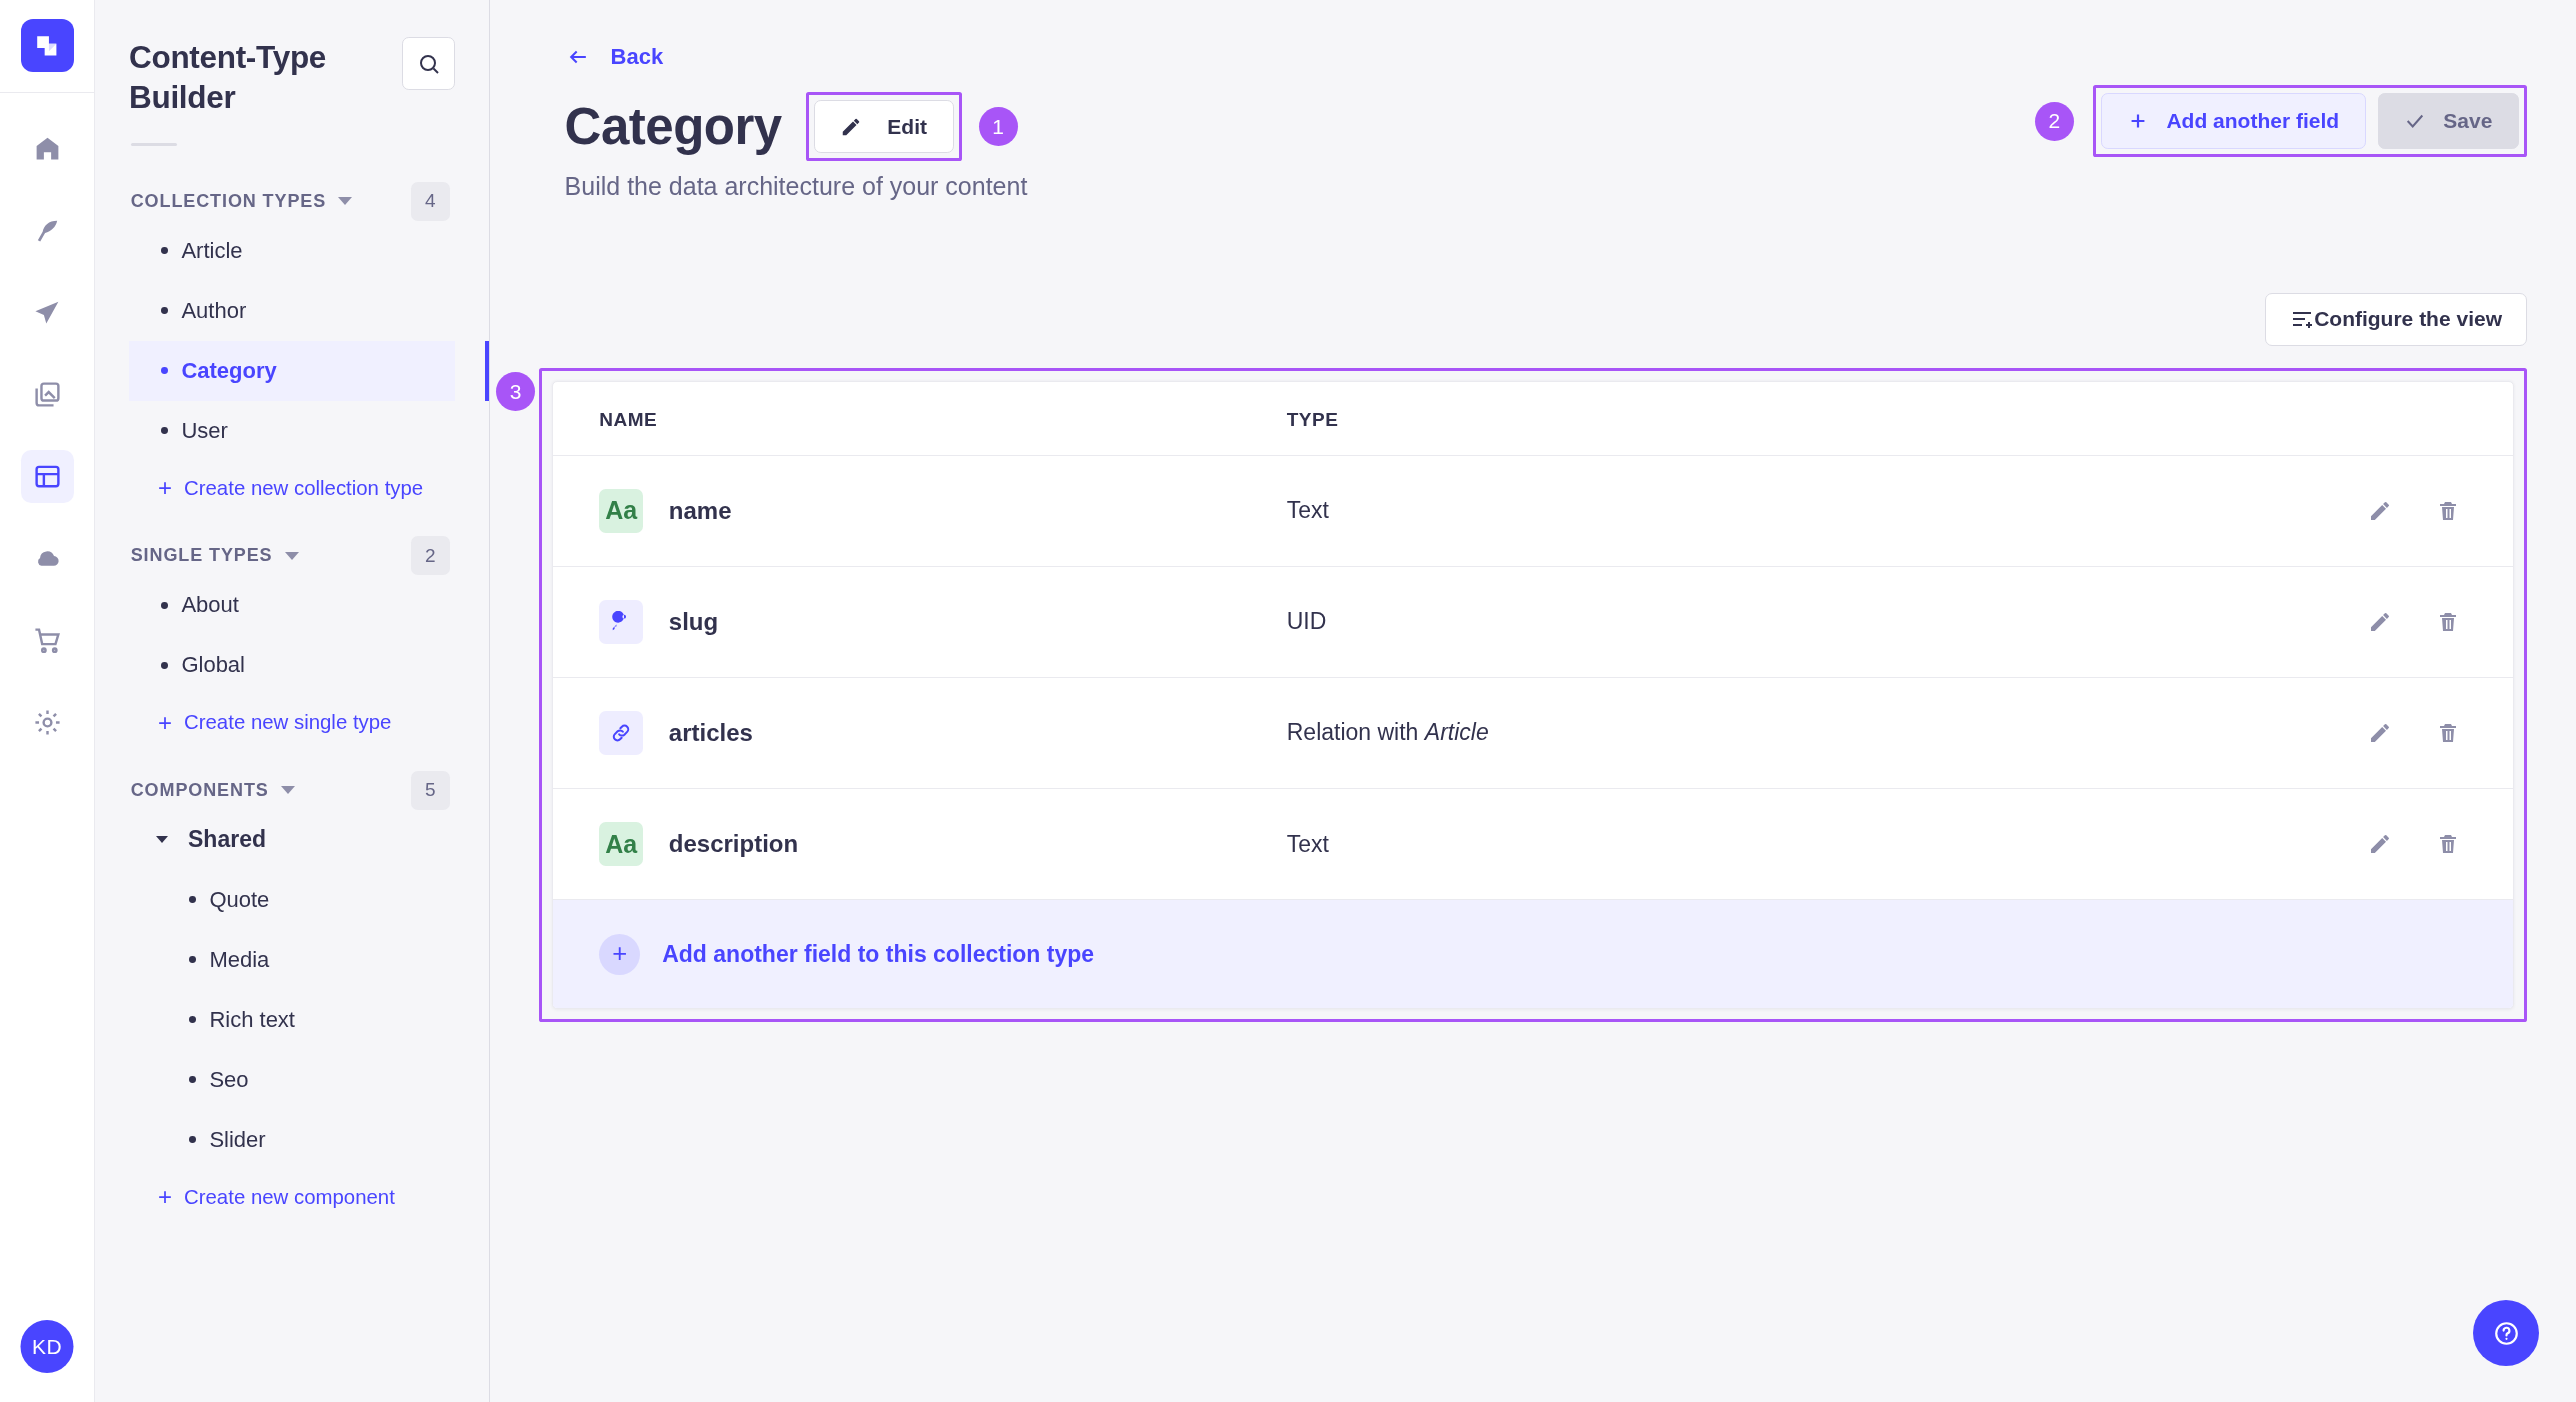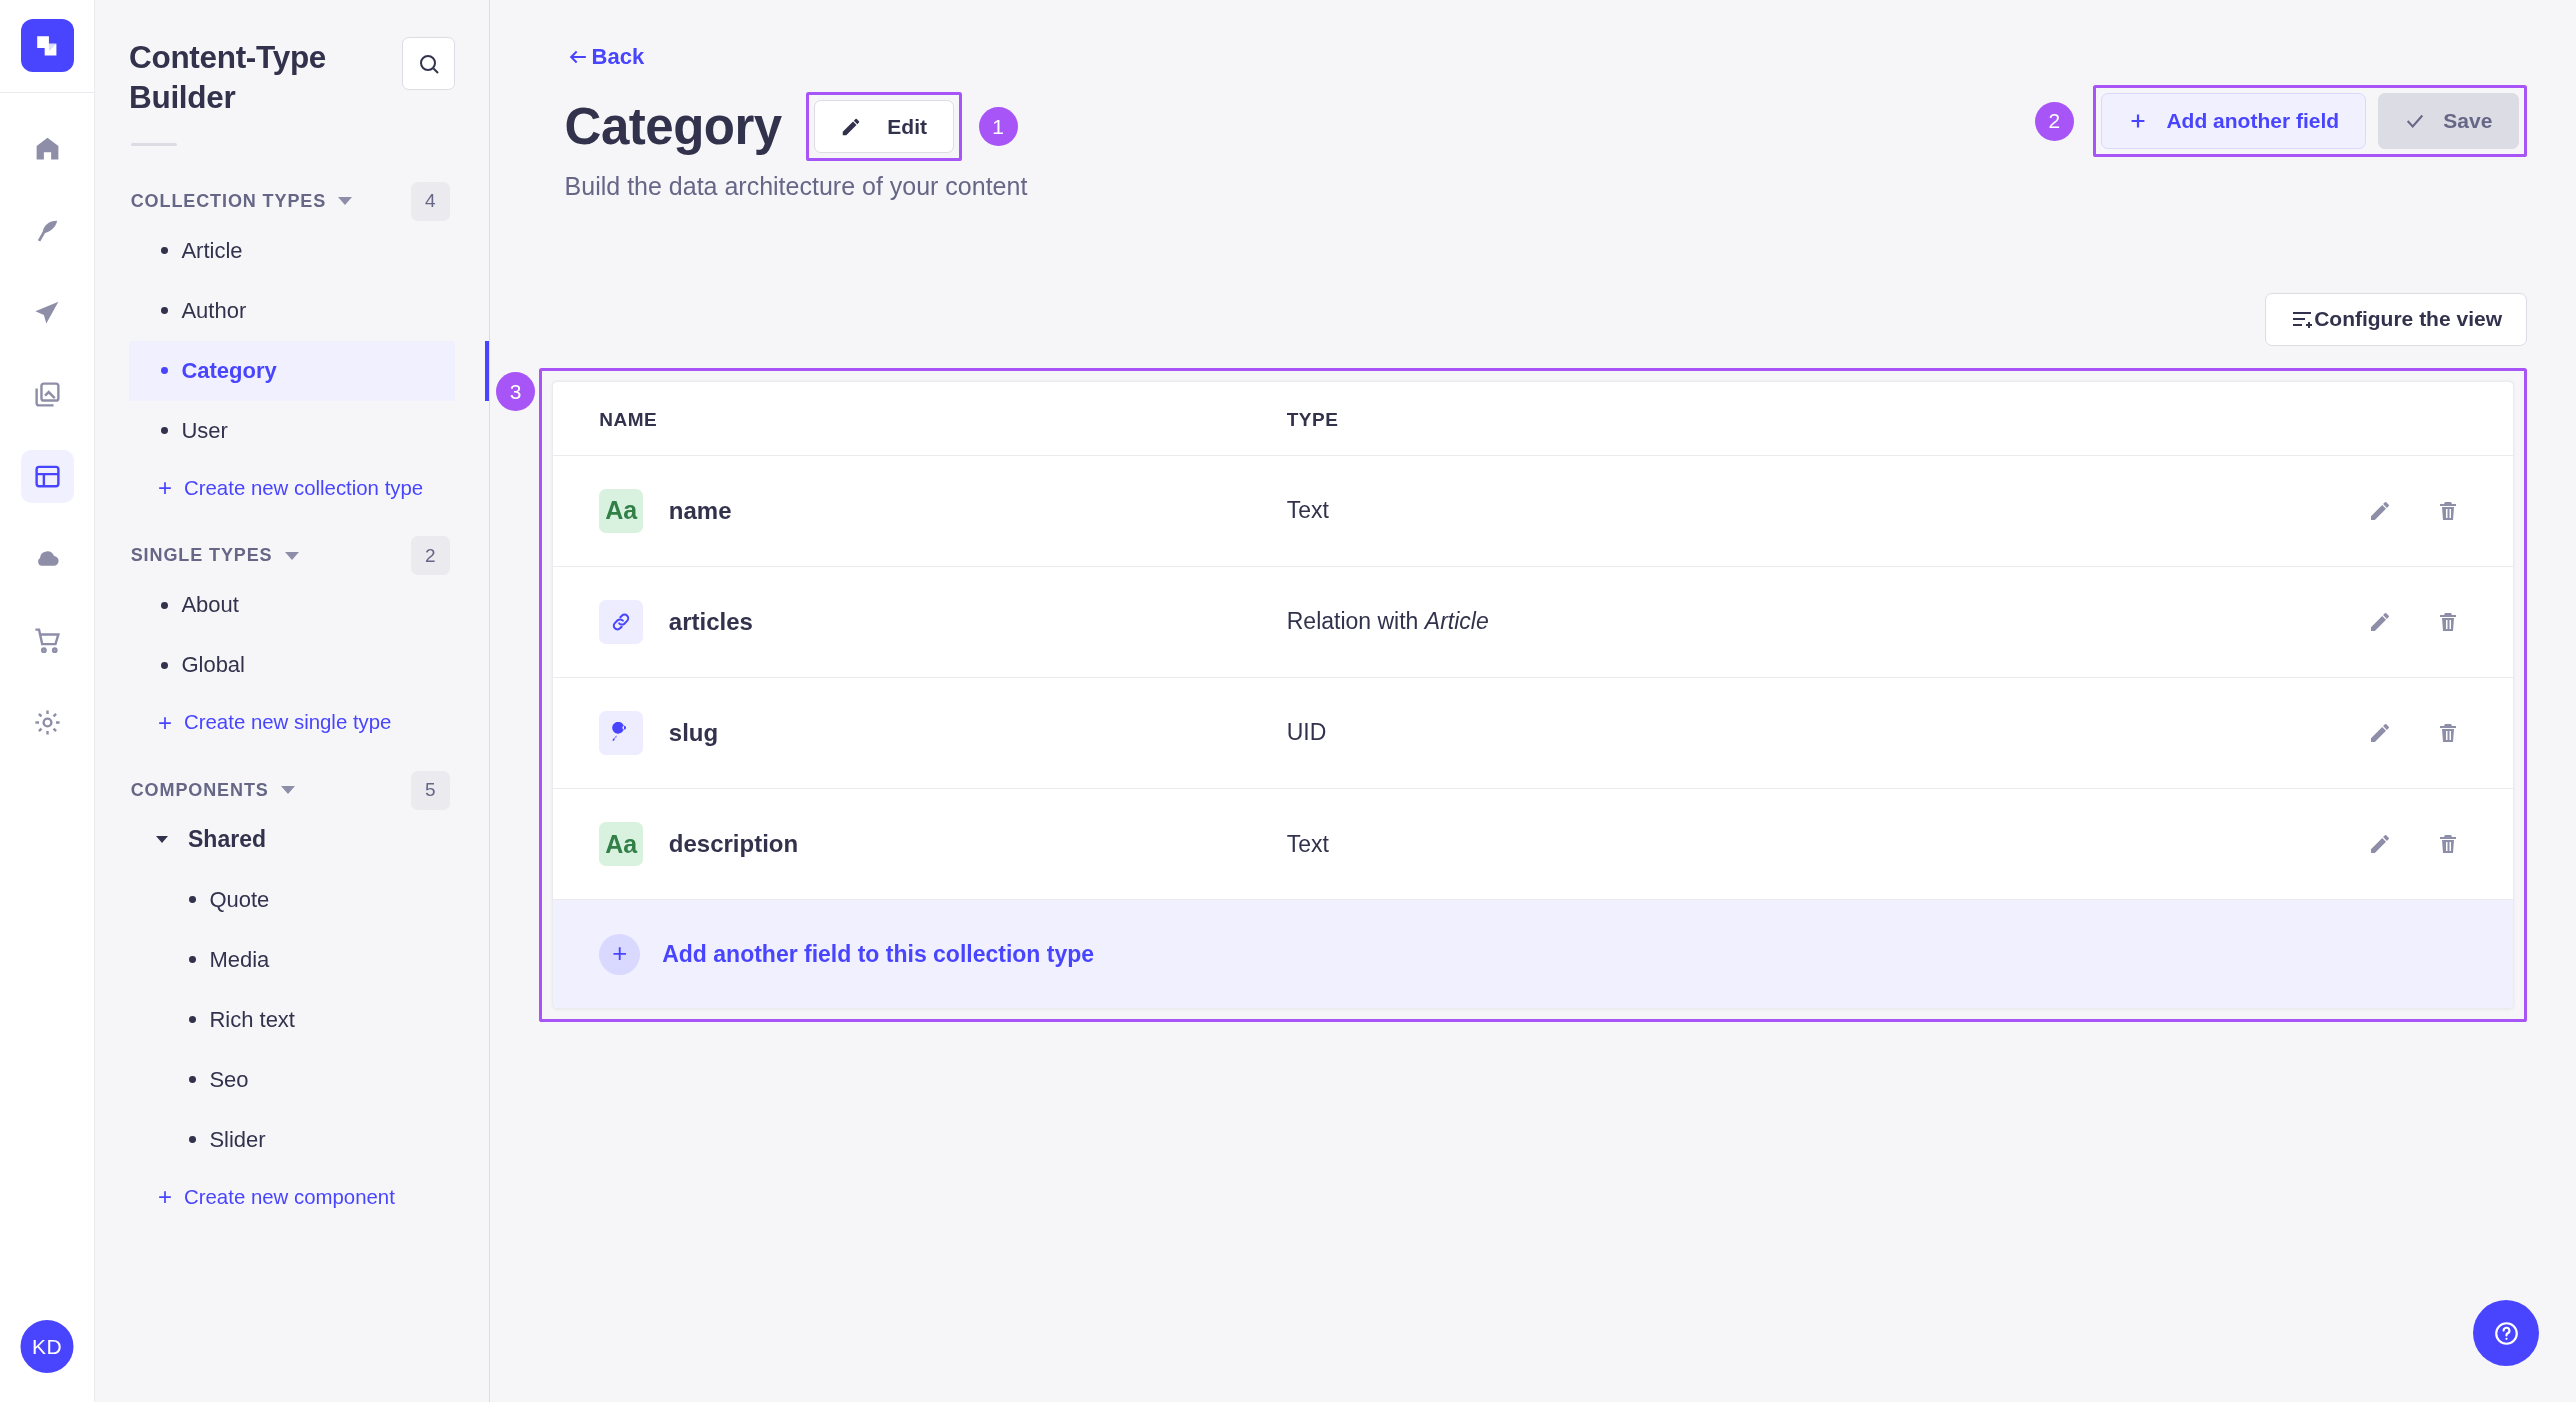--- a/index.html
+++ b/index.html
@@ -95,21 +95,21 @@
   .create-link {
     display: flex; align-items: center; gap: 12px;
     height: 55px; padding-left: 29px;
     font-size: 20.4px; color: #4945ff; cursor: pointer;
   }
   .plus-sm { font-size: 24px; line-height: 1; color: #4945ff; }
 
   
   .main { flex: 1 1 auto; height: 100%; position: relative; padding: 34px 49px 0 49px; overflow: hidden; }
   .back-link {
-    display: flex; align-items: center; gap: 0;
+    display: flex; align-items: center; gap: 19px;
     font-size: 22px; color: #4945ff; font-weight: 600; cursor: pointer; width: max-content;
     margin-left: 25.6px; margin-top: 10.2px;
   }
 
   .title-row { display: flex; align-items: center; margin: 22px 0 0 25.6px; gap: 0; }
   .page-title { font-size: 51px; font-weight: 600; color: #32324d; letter-spacing: -0.5px; }
   .hl { border: 3.4px solid #a855f7; padding: 5.1px; border-radius: 2.6px; display: inline-flex; }
   .edit-btn {
     display: flex; align-items: center; gap: 25px;
     height: 53px; padding: 0 25.6px; background: #fff;
@@ -439,60 +439,60 @@
                     <svg width="24" height="24" viewBox="0 0 24 24" fill="#8e8ea9">
                         <path d="M9 3h6l1 2h4v2H4V5h4l1-2zM6 8h12l-1 13H7L6 8zm4 2v9h1.5v-9H10zm3.5 0v9H15v-9h-1.5z"></path>
                       </svg>
                   </span>
                 </div>
               </td>
             </tr>
             <tr>
               <td>
                 <div class="name-cell">
+                  <span class="ftype-icon uid">
+                    <svg width="22" height="22" viewBox="0 0 24 24" fill="#4945ff">
+                        <path d="M14.5 3a6.5 6.5 0 1 0-5.6 9.8L7 15v2H5v2.5L3 21v-2.3l6-6A6.5 6.5 0 0 0 14.5 3zm1 5.2a2 2 0 1 1 0-4 2 2 0 0 1 0 4z"></path>
+                      </svg>
+                  </span>
+                  <span class="fname">slug</span>
+                </div>
+              </td>
+              <td class="c-type">
+                <span>UID</span>
+              </td>
+              <td>
+                <div class="row-actions">
+                  <span class="icon-btn">
+                    <svg width="24" height="24" viewBox="0 0 24 24" fill="#8e8ea9">
+                        <path d="M3 17.2V21h3.8L18 9.8 14.2 6 3 17.2zM20.7 7.1a1 1 0 0 0 0-1.4l-2.4-2.4a1 1 0 0 0-1.4 0l-1.8 1.8L18.9 8.9l1.8-1.8z"></path>
+                      </svg>
+                  </span>
+                  <span class="icon-btn">
+                    <svg width="24" height="24" viewBox="0 0 24 24" fill="#8e8ea9">
+                        <path d="M9 3h6l1 2h4v2H4V5h4l1-2zM6 8h12l-1 13H7L6 8zm4 2v9h1.5v-9H10zm3.5 0v9H15v-9h-1.5z"></path>
+                      </svg>
+                  </span>
+                </div>
+              </td>
+            </tr>
+            <tr>
+              <td>
+                <div class="name-cell">
                   <span class="ftype-icon relation">
                     <svg width="22" height="22" viewBox="0 0 24 24" fill="none" stroke="#4945ff" stroke-width="2.2" stroke-linecap="round">
                         <path d="M10 13.5a4 4 0 0 0 5.7.3l3-3a4 4 0 1 0-5.7-5.7L11.3 6.8"></path>
                         <path d="M14 10.5a4 4 0 0 0-5.7-.3l-3 3a4 4 0 1 0 5.7 5.7l1.7-1.7"></path>
                       </svg>
                   </span>
                   <span class="fname">articles</span>
                 </div>
               </td>
               <td class="c-type">
                 <span>Relation with </span><i>Article</i>
-              </td>
-              <td>
-                <div class="row-actions">
-                  <span class="icon-btn">
-                    <svg width="24" height="24" viewBox="0 0 24 24" fill="#8e8ea9">
-                        <path d="M3 17.2V21h3.8L18 9.8 14.2 6 3 17.2zM20.7 7.1a1 1 0 0 0 0-1.4l-2.4-2.4a1 1 0 0 0-1.4 0l-1.8 1.8L18.9 8.9l1.8-1.8z"></path>
-                      </svg>
-                  </span>
-                  <span class="icon-btn">
-                    <svg width="24" height="24" viewBox="0 0 24 24" fill="#8e8ea9">
-                        <path d="M9 3h6l1 2h4v2H4V5h4l1-2zM6 8h12l-1 13H7L6 8zm4 2v9h1.5v-9H10zm3.5 0v9H15v-9h-1.5z"></path>
-                      </svg>
-                  </span>
-                </div>
-              </td>
-            </tr>
-            <tr>
-              <td>
-                <div class="name-cell">
-                  <span class="ftype-icon uid">
-                    <svg width="22" height="22" viewBox="0 0 24 24" fill="#4945ff">
-                        <path d="M14.5 3a6.5 6.5 0 1 0-5.6 9.8L7 15v2H5v2.5L3 21v-2.3l6-6A6.5 6.5 0 0 0 14.5 3zm1 5.2a2 2 0 1 1 0-4 2 2 0 0 1 0 4z"></path>
-                      </svg>
-                  </span>
-                  <span class="fname">slug</span>
-                </div>
-              </td>
-              <td class="c-type">
-                <span>UID</span>
               </td>
               <td>
                 <div class="row-actions">
                   <span class="icon-btn">
                     <svg width="24" height="24" viewBox="0 0 24 24" fill="#8e8ea9">
                         <path d="M3 17.2V21h3.8L18 9.8 14.2 6 3 17.2zM20.7 7.1a1 1 0 0 0 0-1.4l-2.4-2.4a1 1 0 0 0-1.4 0l-1.8 1.8L18.9 8.9l1.8-1.8z"></path>
                       </svg>
                   </span>
                   <span class="icon-btn">
                     <svg width="24" height="24" viewBox="0 0 24 24" fill="#8e8ea9">

